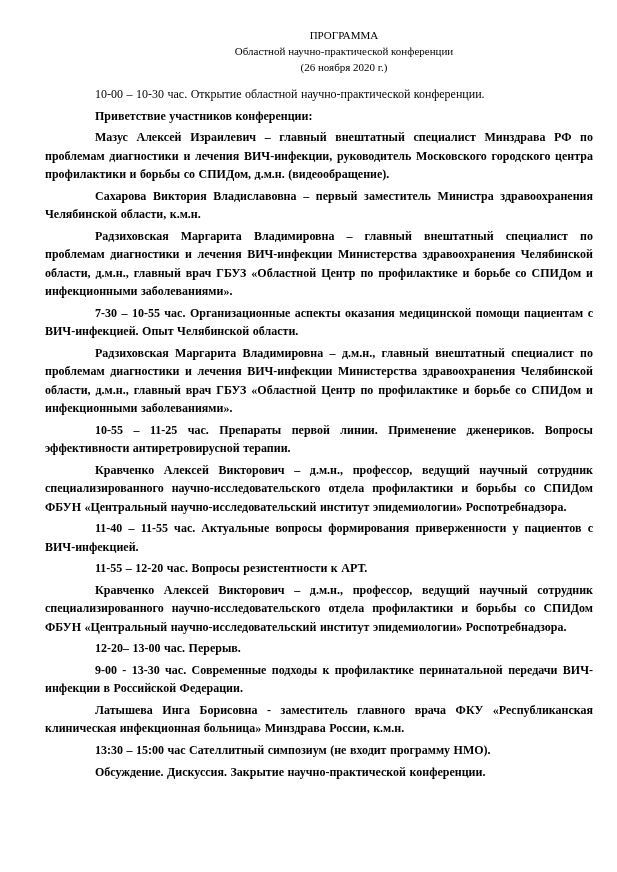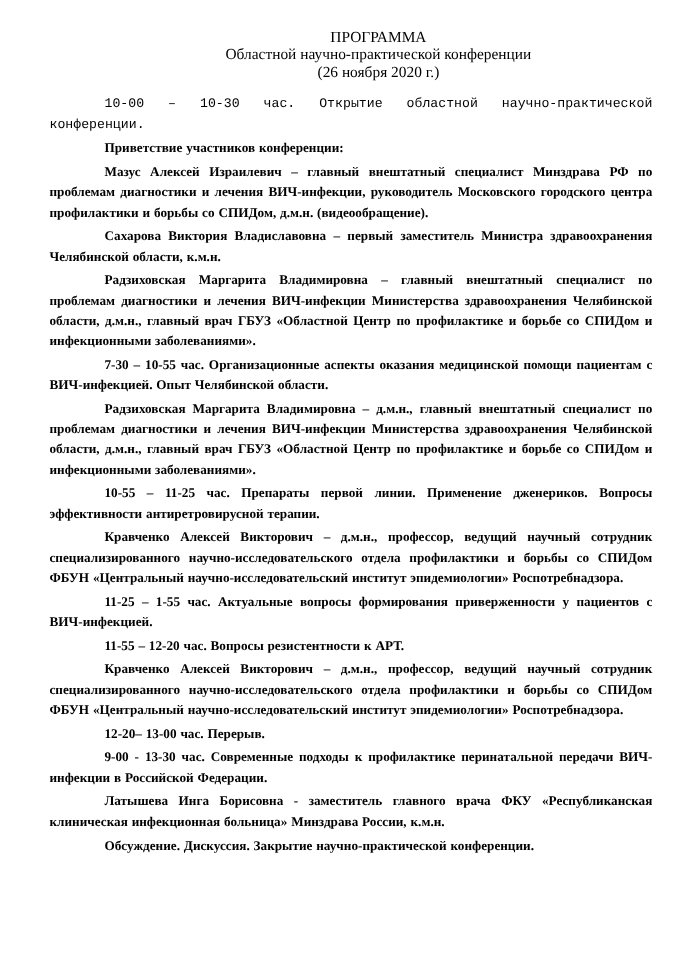--- a/index.html
+++ b/index.html
@@ -20,36 +20,35 @@
     overflow: hidden;
   }
   .title-block {
     margin: 0 0 10px 0;
   }
   .title-line {
     margin: 0;
     text-align: center;
     text-indent: 50px;
     line-height: 16px;
-    font-size: 14px;
+    font-size: 11px;
     font-weight: normal;
   }
   .para {
     margin: 0;
     line-height: 18.5px;
     text-align: justify;
     text-indent: 50px;
     word-spacing: 0.5px;
   }
   .para + .para {
     margin-top: 3px;
     font-weight: bold;
   }
   .para.first-body {
-    font-family: Liberation Mono, monospace;
   }
   .para.closing {
     margin-top: 4px;
   }
 </style>
 </head>
 <body>
 
 <div class="page">
 
@@ -61,21 +60,22 @@
 
   <p class="para first-body">10-00 – 10-30 час. Открытие областной научно-практической конференции.</p>
   <p class="para">Приветствие участников конференции:</p>
   <p class="para">Мазус Алексей Израилевич – главный внештатный специалист Минздрава РФ по проблемам диагностики и лечения ВИЧ-инфекции, руководитель Московского городского центра профилактики и борьбы со СПИДом, д.м.н. (видеообращение).</p>
   <p class="para">Сахарова Виктория Владиславовна – первый заместитель Министра здравоохранения Челябинской области, к.м.н.</p>
   <p class="para">Радзиховская Маргарита Владимировна – главный внештатный специалист по проблемам диагностики и лечения ВИЧ-инфекции Министерства здравоохранения Челябинской области, д.м.н., главный врач ГБУЗ «Областной Центр по профилактике и борьбе со СПИДом и инфекционными заболеваниями».</p>
   <p class="para">7-30 – 10-55 час. Организационные аспекты оказания медицинской помощи пациентам с ВИЧ-инфекцией. Опыт Челябинской области.</p>
   <p class="para">Радзиховская Маргарита Владимировна – д.м.н., главный внештатный специалист по проблемам диагностики и лечения ВИЧ-инфекции Министерства здравоохранения Челябинской области, д.м.н., главный врач ГБУЗ «Областной Центр по профилактике и борьбе со СПИДом и инфекционными заболеваниями».</p>
   <p class="para">10-55 – 11-25 час. Препараты первой линии. Применение дженериков. Вопросы эффективности антиретровирусной терапии.</p>
   <p class="para">Кравченко Алексей Викторович – д.м.н., профессор, ведущий научный сотрудник специализированного научно-исследовательского отдела профилактики и борьбы со СПИДом ФБУН «Центральный научно-исследовательский институт эпидемиологии» Роспотребнадзора.</p>
-  <p class="para">11-25 – 1-55 час. Актуальные вопросы формирования приверженности у пациентов с ВИЧ-инфекцией.</p>
+  <p class="para">11-40 – 11-55 час. Актуальные вопросы формирования приверженности у пациентов с ВИЧ-инфекцией.</p>
   <p class="para">11-55 – 12-20 час. Вопросы резистентности к АРТ.</p>
   <p class="para">Кравченко Алексей Викторович – д.м.н., профессор, ведущий научный сотрудник специализированного научно-исследовательского отдела профилактики и борьбы со СПИДом ФБУН «Центральный научно-исследовательский институт эпидемиологии» Роспотребнадзора.</p>
   <p class="para">12-20– 13-00 час. Перерыв.</p>
   <p class="para">9-00 - 13-30 час. Современные подходы к профилактике перинатальной передачи ВИЧ-инфекции в Российской Федерации.</p>
   <p class="para">Латышева Инга Борисовна - заместитель главного врача ФКУ «Республиканская клиническая инфекционная больница» Минздрава России, к.м.н.</p>
+  <p class="para">13:30 – 15:00 час Сателлитный симпозиум (не входит программу НМО).</p>
   <p class="para closing">Обсуждение. Дискуссия. Закрытие научно-практической конференции.</p>
 
 </div>
 
 </body></html>

